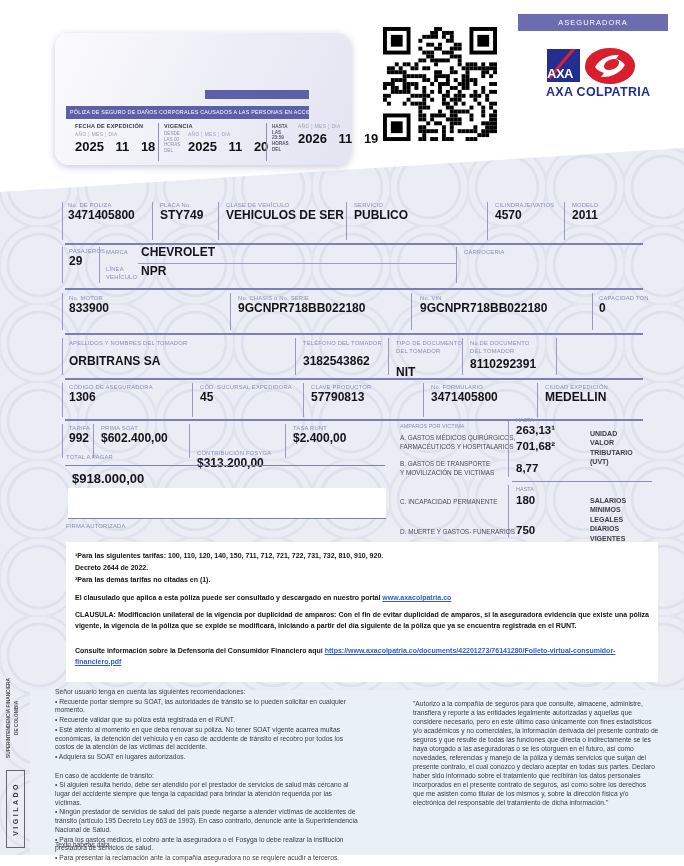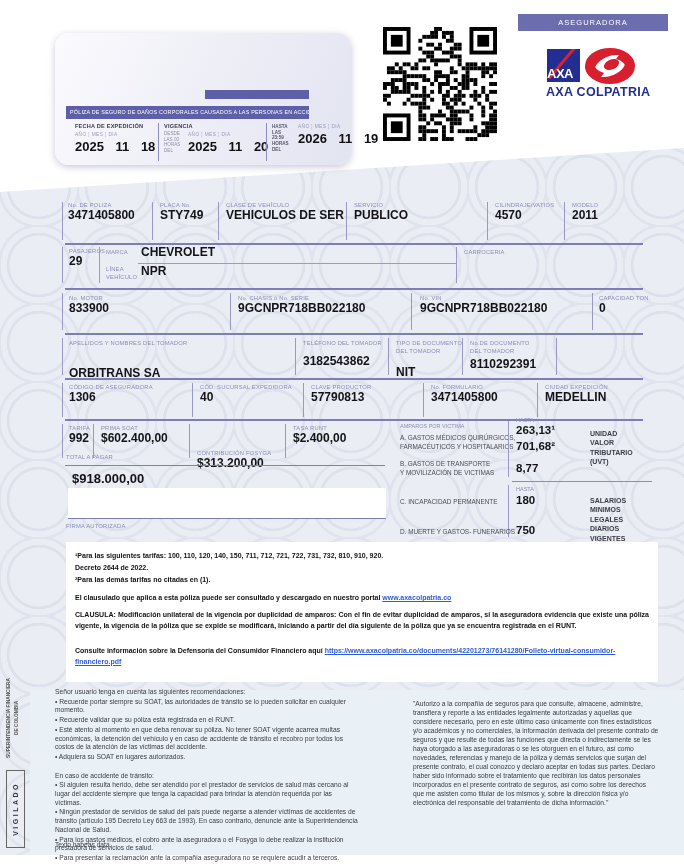--- a/index.html
+++ b/index.html
@@ -500,21 +500,21 @@
   <div class="vline" style="left:592px;top:293px;height:37px"></div>
   <div class="fld" style="left:599px;top:295px">
       <div class="lb">CAPACIDAD TON.</div>
       <div class="vl">0</div>
     </div>
   <div class="hline" style="left:65px;top:333px;width:578px"></div>
 
   <div class="vline" style="left:62px;top:338px;height:37px"></div>
   <div class="fld" style="left:69px;top:340px">
       <div class="lb">APELLIDOS Y NOMBRES DEL TOMADOR</div>
-      <div class="vl" style="margin-top:20px">ORBITRANS SA</div>
+      <div class="vl" style="margin-top:8px">ORBITRANS SA</div>
     </div>
   <div class="vline" style="left:295px;top:338px;height:37px"></div>
   <div class="fld" style="left:303px;top:340px">
       <div class="lb">TELÉFONO DEL TOMADOR</div>
       <div class="vl" style="margin-top:8px">3182543862</div>
     </div>
   <div class="vline" style="left:388px;top:338px;height:37px"></div>
   <div class="fld" style="left:396px;top:340px">
       <div class="lb pre">TIPO DE DOCUMENTO
 DEL TOMADOR</div>
@@ -530,21 +530,21 @@
   <div class="hline" style="left:65px;top:378px;width:578px"></div>
 
   <div class="vline" style="left:62px;top:383px;height:34px"></div>
   <div class="fld" style="left:69px;top:384px">
       <div class="lb">CÓDIGO DE ASEGURADORA</div>
       <div class="vl">1306</div>
     </div>
   <div class="vline" style="left:192px;top:383px;height:34px"></div>
   <div class="fld" style="left:200px;top:384px">
       <div class="lb">CÓD. SUCURSAL EXPEDIDORA</div>
-      <div class="vl">40</div>
+      <div class="vl">45</div>
     </div>
   <div class="vline" style="left:303px;top:383px;height:34px"></div>
   <div class="fld" style="left:311px;top:384px">
       <div class="lb">CLAVE PRODUCTOR</div>
       <div class="vl">57790813</div>
     </div>
   <div class="vline" style="left:423px;top:383px;height:34px"></div>
   <div class="fld" style="left:431px;top:384px">
       <div class="lb">No. FORMULARIO</div>
       <div class="vl">3471405800</div>

